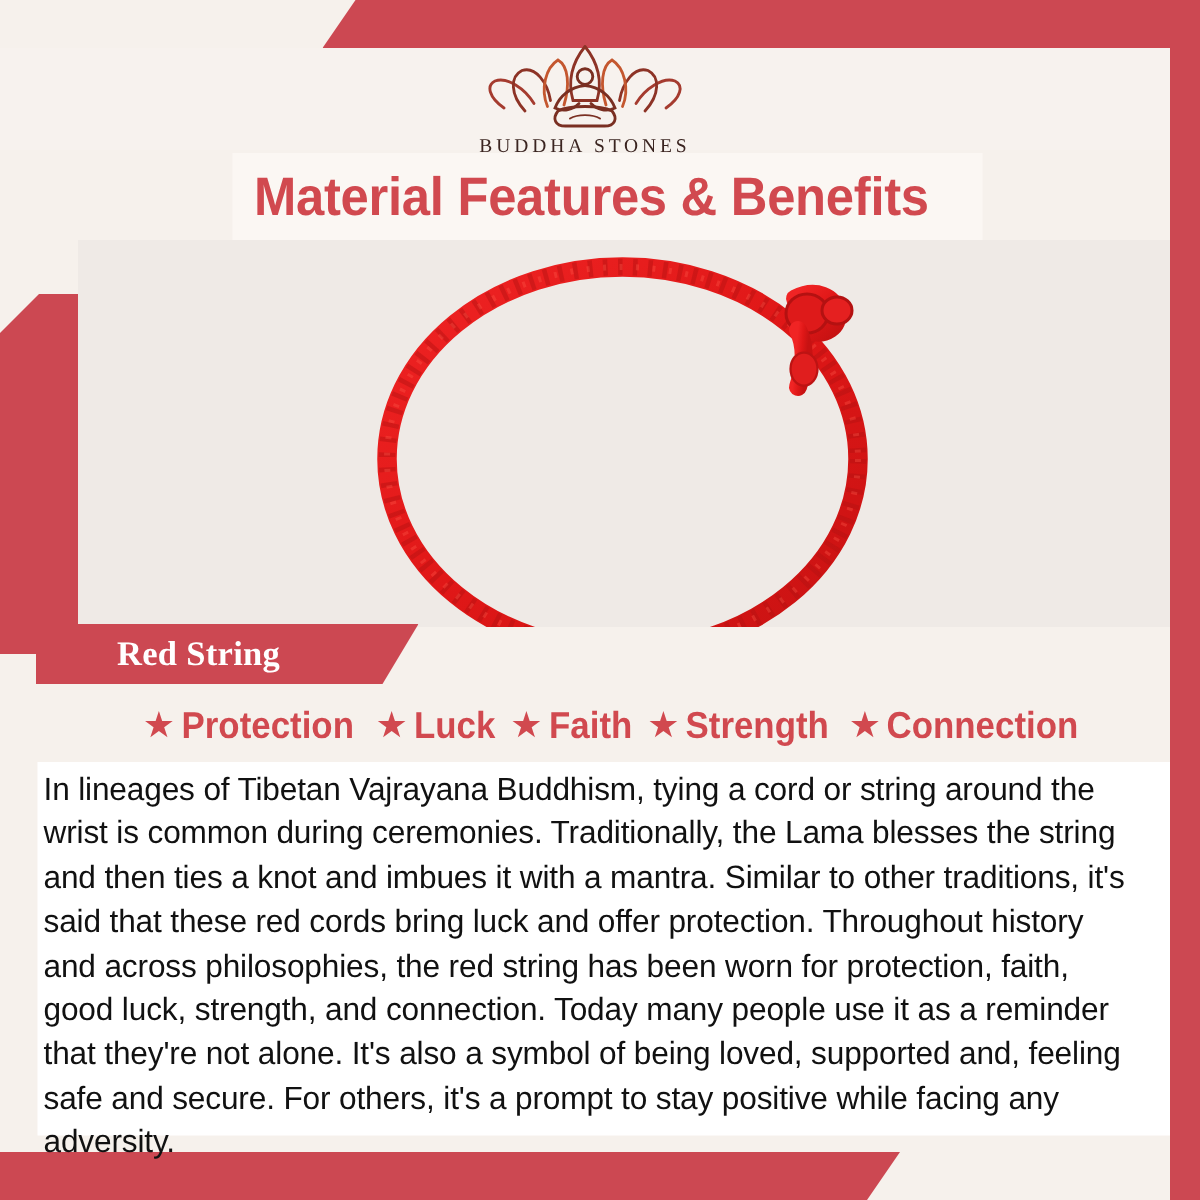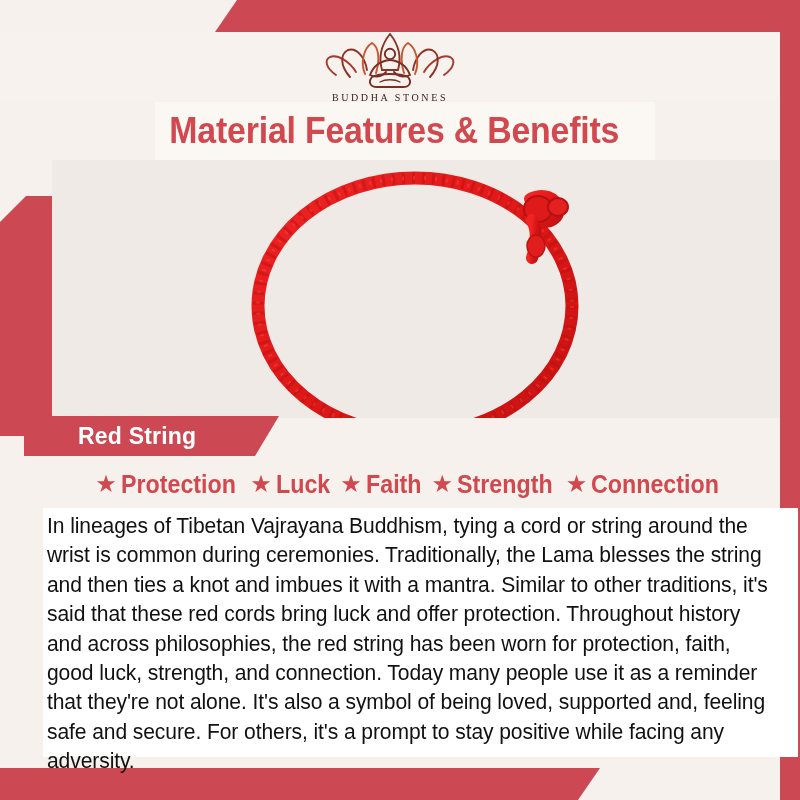--- a/index.html
+++ b/index.html
@@ -34,21 +34,21 @@
   
   .header {
     position:absolute; left:0; top:32px; width:780px; height:68px;
     display:flex; align-items:center; justify-content:center;
     background:#f7f2ee;
   }
   .logo { display:flex; flex-direction:column; align-items:center; gap:2px; }
   .logo svg { display:block; }
   .logo-word {
     font-family:"Liberation Serif", serif;
-    font-size:10px; letter-spacing:2.6px; color:#3a2420; font-weight:400;
+    font-size:13px; letter-spacing:2.6px; color:#3a2420; font-weight:400;
   }
 
   
   .title-wrap {
     position:absolute; left:155px; top:102px; width:500px; height:58px;
     background:#fbf7f3;
     display:flex; align-items:center; justify-content:flex-start;
   }
   .title {
     font-family:"Liberation Sans Narrow","Liberation Sans", sans-serif;
@@ -67,21 +67,21 @@
 
   
   .banner {
     position:absolute; left:24px; top:416px; width:255px; height:40px;
     background:#cc4852;
     clip-path: polygon(0 0, 100% 0, calc(100% - 24px) 100%, 0 100%);
     display:flex; align-items:center;
   }
   .banner-text {
     color:#ffffff; font-weight:700; font-size:23px;
-    font-family:Liberation Sans, sans-serif;
+    font-family:Liberation Serif, serif;
     padding-left:54px; letter-spacing:0.2px; white-space:nowrap;
   }
 
   
   .features {
     position:absolute; left:52px; top:463px; width:720px; height:42px;
     display:flex; align-items:center; justify-content:center;
     gap:6px;
   }
   .feature { display:flex; align-items:center; gap:4px; }
@@ -89,21 +89,21 @@
   .feature-label {
     color:#d1494f; font-weight:700; font-size:25px;
     font-family:"Liberation Sans Narrow","Liberation Sans", sans-serif;
     transform:scaleX(0.93); transform-origin:left center;
     white-space:nowrap;
   }
 
   
   .bodybox {
     position:absolute; left:25px; top:508px; width:755px; height:249px;
-    background:#ffffff; padding:4px 8px 0 4px;margin-left:18px;
+    background:#ffffff; padding:4px 8px 0 4px;
   }
   .bodytext {
     font-family:"Liberation Sans Narrow","Liberation Sans", sans-serif;
     font-size:21.4px; line-height:29.4px; color:#111111;
     font-weight:400; letter-spacing:-0.1px;
     transform:scaleX(0.985); transform-origin:left top;
   }
 </style>
 </head>
 <body>

